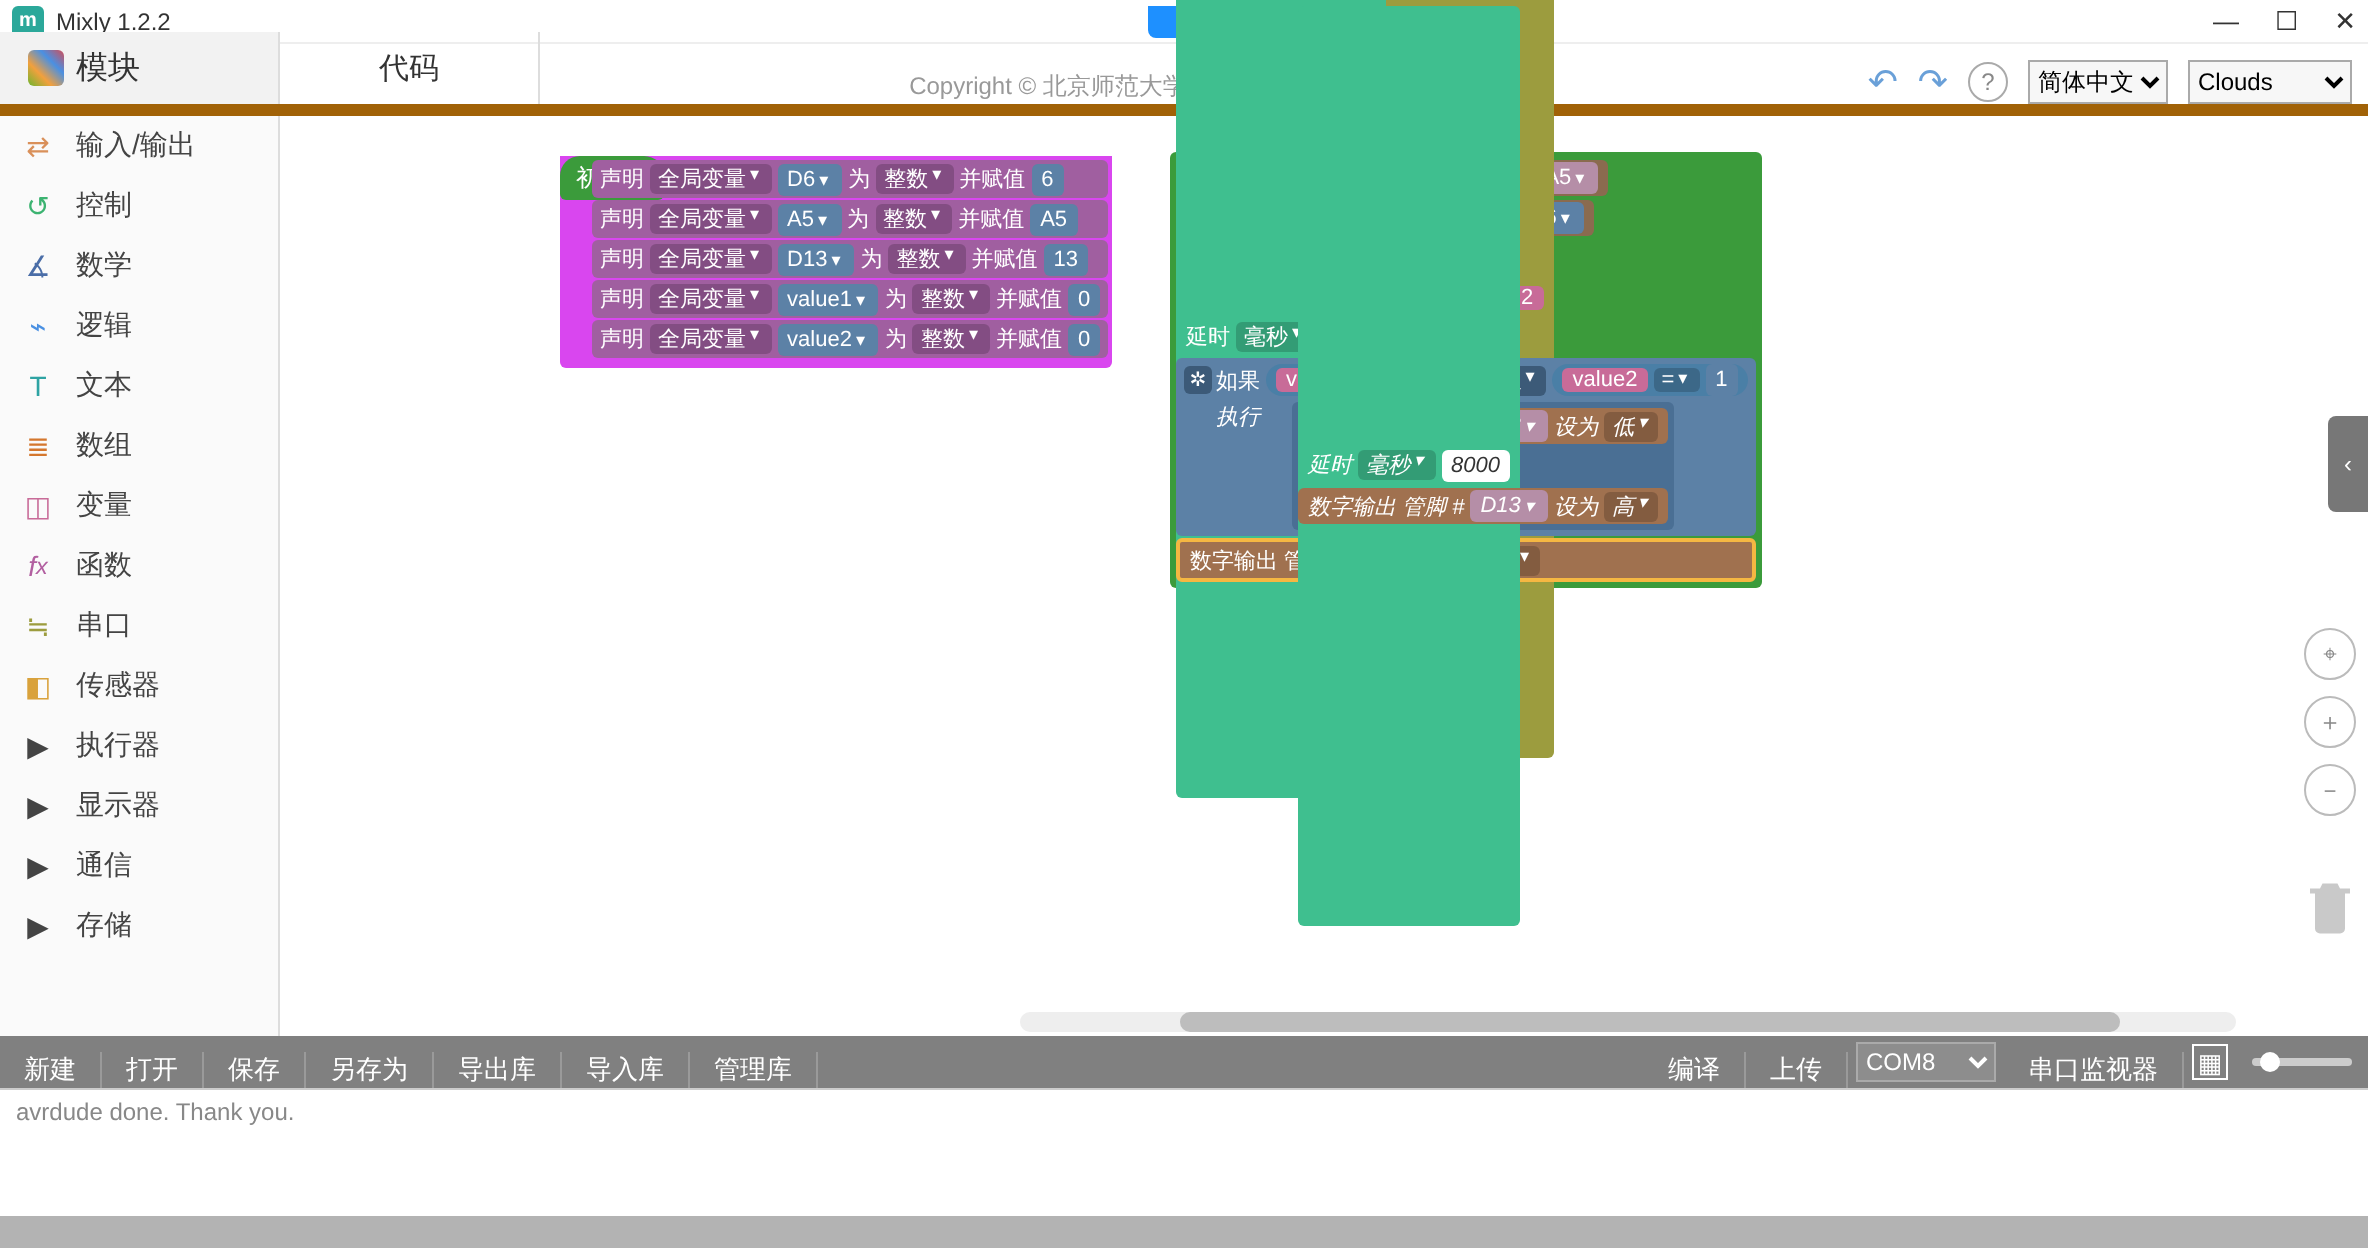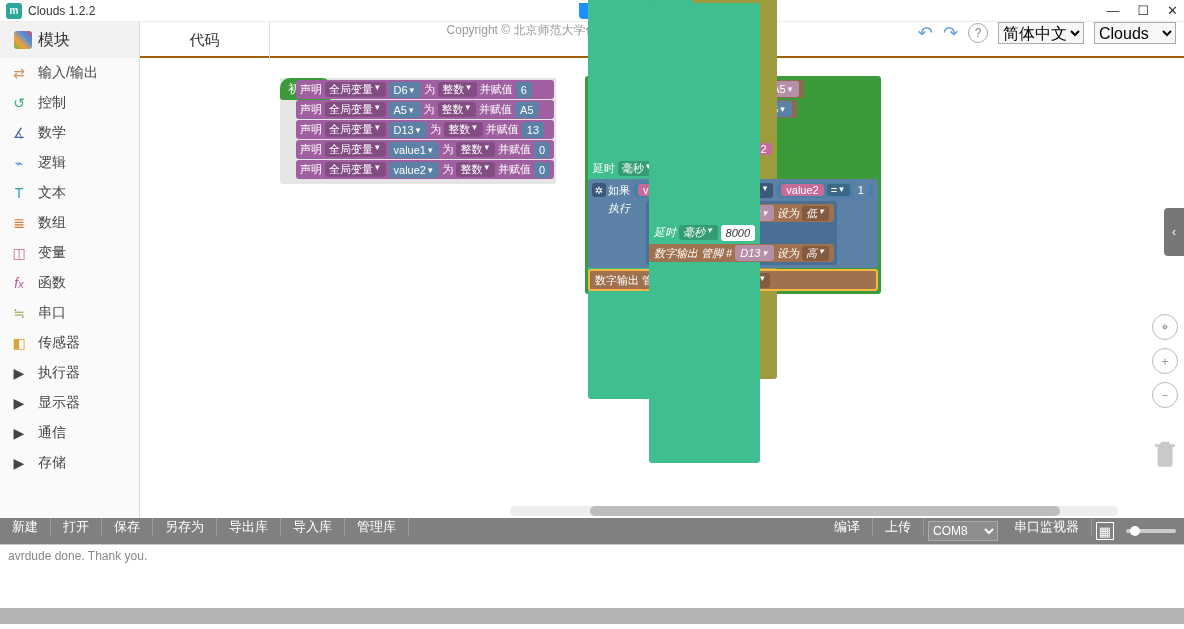--- a/index.html
+++ b/index.html
@@ -8,28 +8,28 @@
 
 .titlebar { height: 22px; display: flex; align-items: center; padding: 0 6px; background: #fff; border-bottom: 1px solid #eee; }
 .titlebar .logo { width: 16px; height: 16px; background: #2ba89a; border-radius: 3px; display: inline-flex; align-items: center; justify-content: center; color: #fff; font-size: 10px; font-weight: bold; margin-right: 6px; }
 .titlebar .title { font-size: 12px; color: #333; flex: 0 0 auto; }
 .titlebar .spacer { flex: 1; }
 .titlebar .bluebtn { width: 44px; height: 16px; background: #1e90ff; border-radius: 0 0 4px 4px; margin: 0 auto; color:#fff; text-align:center; font-size:9px; line-height:14px; }
 .titlebar .winctl { display: flex; gap: 18px; align-items: center; }
 .titlebar .winctl span { font-size: 13px; color: #333; cursor: pointer; }
 
 
-.topbar { height: 36px; display: flex; align-items: flex-start; border-bottom: 2px solid #a16207; }
+.topbar { height: 36px; display: flex; align-items: flex-end; border-bottom: 6px solid #a16207; }
 .topbar .blocks-tab { width: 140px; height: 36px; display: flex; align-items: center; gap: 6px; padding-left: 14px; background: #f2f2f2; border-right: 1px solid #ddd; font-size: 16px; }
 .topbar .blocks-tab .puzzle { width: 18px; height: 18px; background: linear-gradient(45deg,#6eb52f,#f2a03d,#4a90e2,#d24d57); border-radius: 3px; }
 .topbar .code-tab { width: 130px; height: 36px; display: flex; align-items: center; justify-content: center; font-size: 15px; border-right: 1px solid #ddd; }
 .topbar .copyright { flex: 1; text-align: center; color: #999; font-size: 12px; }
 .topbar .right-tools { display: flex; align-items: center; gap: 10px; padding-right: 8px; }
 .topbar .right-tools .icon { width: 20px; height: 20px; border: 1px solid #aaa; border-radius: 50%; display:flex; align-items:center; justify-content:center; color:#888; font-size:12px; }
-.topbar select { height: 22px; font-size: 16px; border: 1px solid #aaa; background: #f7f7f7; }
+.topbar select { height: 22px; font-size: 12px; border: 1px solid #aaa; background: #f7f7f7; }
 
 
 .main { display: flex; height: 460px; }
 .sidebar { width: 140px; background: #fafafa; border-right: 1px solid #ddd; overflow: hidden; }
 .sidebar .item { display: flex; align-items: center; gap: 10px; height: 30px; padding-left: 10px; font-size: 14px; color: #444; cursor: pointer; }
 .sidebar .item .cicon { width: 18px; height: 18px; display:flex; align-items:center; justify-content:center; font-size: 14px; }
 
 
 .canvas { flex: 1; position: relative; background: #fff; }
 .canvas .hscroll { position: absolute; left: 370px; right: 30px; bottom: 2px; height: 10px; background: #eee; border-radius: 5px; }
@@ -51,21 +51,21 @@
 .dd { padding:0 2px; font-size:9px; }
 .green { background:#3b9b3b; }
 .gold { border:2px solid #f5b742; }
 .valpill { background:#c86b98; border-radius:3px; padding:0 5px; color:#fff; font-size:11px; }
 .dropdown-pill { background:rgba(0,0,0,0.18); border-radius:3px; padding:0 4px; font-size:11px; display:inline-flex; }
 
 
 .stack { position:absolute; }
 
 
-.bottombar { height: 26px; background: #808080; display: flex; align-items: flex-start; color: #fff; font-size: 13px; }
+.bottombar { height: 26px; background: #808080; display: flex; align-items: flex-end; color: #fff; font-size: 13px; }
 .bottombar .btn { padding: 0 12px; display:flex; align-items:center; border-right:1px solid #9a9a9a; cursor:pointer; }
 .bottombar .sp { flex:1; }
 .bottombar select { height:20px; margin:3px 4px; font-size:12px; background:#8d8d8d; color:#fff; border:1px solid #aaa; }
 .bottombar .slider { width:50px; height:4px; background:#ccc; margin:auto 8px; border-radius:2px; position:relative; }
 .bottombar .slider .knob { width:10px; height:10px; background:#fff; border-radius:50%; position:absolute; top:-3px; left:4px; }
 .bottombar .chip { width:18px; height:18px; border:1px solid #fff; margin:auto 4px; display:flex; align-items:center; justify-content:center; }
 
 
 .console { height: 64px; border-top: 1px solid #ccc; padding: 4px 8px; font-size: 12px; color:#333; background:#fff; }
 .console .dim { color:#888; }
@@ -98,21 +98,21 @@
 .dout { background:#a0714f; border-radius:3px; padding:1px 5px; color:#fff; font-size:11px; display:flex; align-items:center; gap:3px; }
 
 .op { background:#4a7fa6; border-radius:10px; padding:0 5px; display:flex; align-items:center; gap:3px; }
 
 </style>
 </head>
 <body>
 
 <div class="titlebar">
   <span class="logo">m</span>
-  <span class="title">Clouds 1.2.2</span>
+  <span class="title">Mixly 1.2.2</span>
   <span class="spacer"></span>
   <span class="bluebtn">▾</span>
   <span class="spacer"></span>
   <div class="winctl">
     <span>—</span>
     <span>☐</span>
     <span>✕</span>
   </div>
 </div>
 
@@ -193,21 +193,21 @@
         <span>存储</span>
       </div>
   </div>
 
   <div class="canvas">
 
     <div class="stack" style="left:140px; top:20px;">
       <div class="blk green hat" style="padding:3px 8px 2px 8px;">
         <span>初始化</span>
       </div>
-      <div style="background:#e5e5e5; padding:2px 2px 4px 16px; border-radius:0 0 3px 3px;">
+      <div style="background:#d946ef; padding:2px 2px 4px 16px; border-radius:0 0 3px 3px;">
         <div class="decl-row">
           <span>声明</span>
           <span class="dropdown-pill">
               <span>全局变量</span>
               <span class="dd">▾</span>
             </span>
           <span class="slot" style="background:#5c81a6;color:#fff">
               <span>D6</span>
               <span class="dd">▾</span>
             </span>

